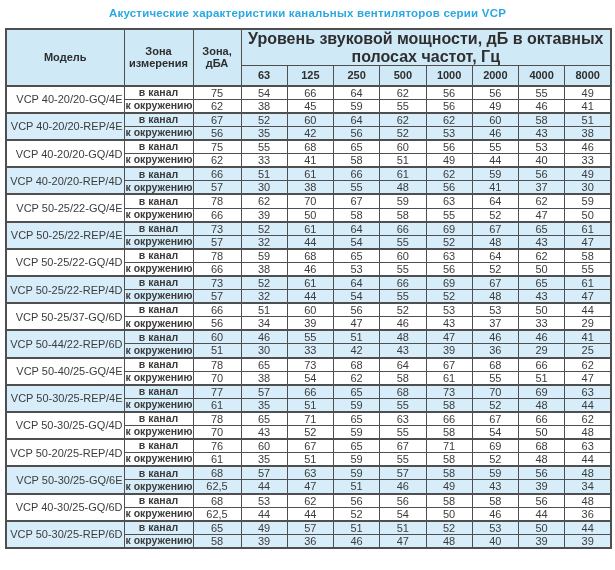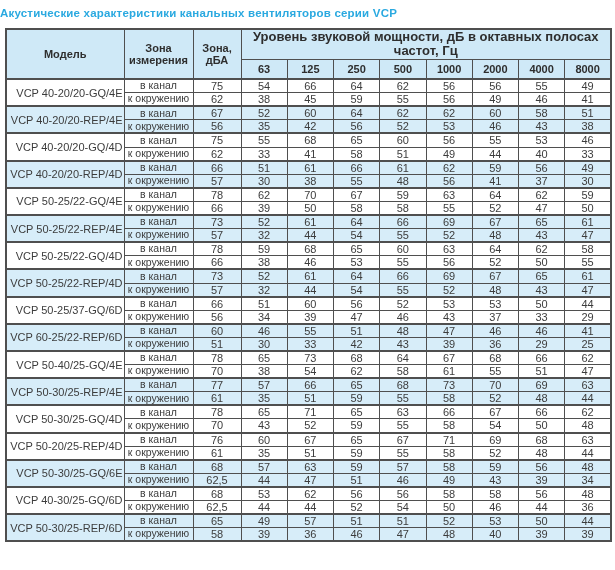--- a/index.html
+++ b/index.html
@@ -11,20 +11,21 @@
   }
   html,body{margin:0;padding:0;}
   body{
     width:615px;height:570px;background:#ffffff;
     font-family:"Liberation Sans", sans-serif;
     color:var(--text);
     overflow:hidden;
   }
   .page-title{
     margin:0;padding-top:7px;height:21px;
+    text-align:center;
     font-size:11.5px;font-weight:bold;
     color:var(--accent);
     letter-spacing:0.2px;
   }
   table.acoustic{
     border-collapse:collapse;
     table-layout:fixed;
     margin-left:5px;
     width:605px;
     height:379px;
@@ -44,24 +45,24 @@
   }
   table.acoustic{border:2px solid var(--border);}
   thead th{
     background:var(--header-bg);
     font-weight:bold;
     color:#2e2e2e;
     white-space:normal;
   }
   thead tr.group-row{height:20px;}
   thead tr.freq-row{height:20px;}
-  thead th.h-group{font-size:13px;margin-left:32px;}
+  thead th.h-group{font-size:16px;margin-left:32px;}
   tbody td{height:12px;}
   tbody td.model-cell{font-size:11px;text-align:right;}
-  tbody td.zone-cell{font-size:10.5px;}
+  tbody td.zone-cell{font-size:10.5px;font-weight:bold;}
   tbody tr.shaded td{background:var(--shade-bg);}
   tbody tr.group-start td{border-top-width:2px;}
 </style>
 </head>
 <body>
 
 <div class="page-title">Акустические характеристики канальных вентиляторов  серии VCP</div>
 
 <table class="acoustic">
   <colgroup>
@@ -315,21 +316,21 @@
         <td class="level-cell">34</td>
         <td class="level-cell">39</td>
         <td class="level-cell">47</td>
         <td class="level-cell">46</td>
         <td class="level-cell">43</td>
         <td class="level-cell">37</td>
         <td class="level-cell">33</td>
         <td class="level-cell">29</td>
       </tr>
       <tr class="group-start shaded">
-        <td class="model-cell" rowspan="2">VCP 60-25/22-REP/6D</td>
+        <td class="model-cell" rowspan="2">VCP 50-44/22-REP/6D</td>
         <td class="zone-cell">в канал</td>
         <td class="total-cell">60</td>
         <td class="level-cell">46</td>
         <td class="level-cell">55</td>
         <td class="level-cell">51</td>
         <td class="level-cell">48</td>
         <td class="level-cell">47</td>
         <td class="level-cell">46</td>
         <td class="level-cell">46</td>
         <td class="level-cell">41</td>

